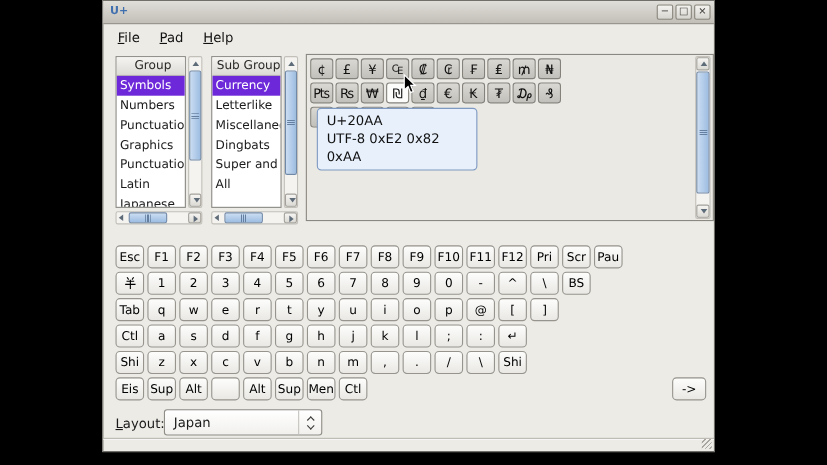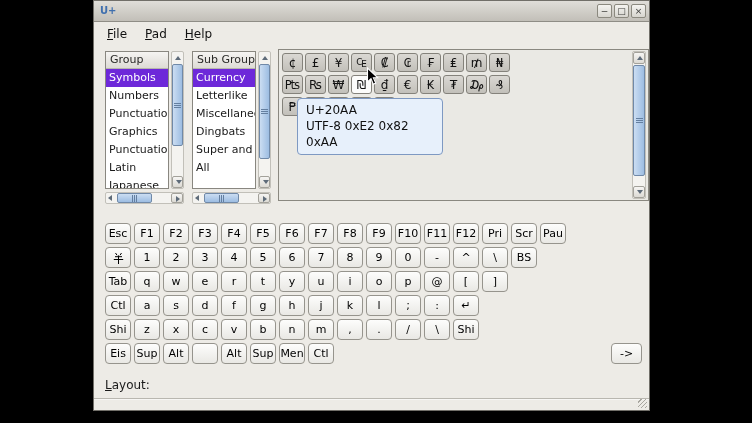--- a/index.html
+++ b/index.html
@@ -29,21 +29,21 @@
     font-size:12px; color:#111; }
   .menu-item { padding:1px 2px;text-align:center; }
   .accel { text-decoration:underline; }
 
   
   .listframe { position:absolute; width:64px; height:138px; background:#fff;
     border:1px solid #898780; overflow:hidden; }
   .listframe.group { left:11px; top:50px; }
   .listframe.sub   { left:98px; top:50px; }
   .list-header { height:17px; background:linear-gradient(#F5F4F2,#DDDBD5);
-    border-bottom:1px solid #B7B5AE; padding:1px 0 4px 4px; color:#2a2a28; }
+    border-bottom:1px solid #B7B5AE; padding:1px 0 4px 4px; color:#2a2a28;text-align:center; }
   .list-item { height:18px; line-height:18px; padding-left:3px;
     white-space:nowrap; overflow:hidden; }
   .list-item.selected { background:#6d28d9; color:#fff; }
 
   
   .vscroll { position:absolute; top:50px; width:13px; height:138px;
     background:#F4F3F0; border:1px solid #C2C0B9; border-radius:2px; }
   .vthumb { position:absolute; left:0; right:0;
     background:linear-gradient(90deg,#CBDDF2,#9DBDE2); border:1px solid #7089A8;
     border-radius:2px; display:flex; align-items:center; justify-content:center; }
@@ -80,21 +80,21 @@
   .char-key { position:absolute; width:21px; height:19px;
     border:1px solid #84827B; border-radius:3px;
     background:linear-gradient(#DAD8D3,#C2C0BA);
     font-size:12px; line-height:16px; text-align:center; color:#111; }
   .char-key.hovered { background:#FCFCFB; }
   .cp-vscroll { position:absolute; right:2px; top:1px; width:14px; height:148px;
     background:#F4F3F0; border:1px solid #C2C0B9; border-radius:2px; }
   .cp-top { position:absolute; left:0; right:0; top:0; height:12px;
     border:1px solid #A3A19A; border-radius:2px;
     background:linear-gradient(#F6F5F3,#DCDAD4); }
-  .tooltip { position:absolute; left:18px; top:48px; width:146px; z-index:5;
+  .tooltip { position:absolute; left:9px; top:48px; width:146px; z-index:5;
     background:#E7F0FB; border:1px solid #7E99C2; border-radius:4px;
     padding:3px 8px 4px 8px; font-size:12px; line-height:16px; color:#111; }
   .cursor { position:absolute; left:87px; top:17px; z-index:9; }
 
   
   .kb { position:absolute; left:11px; top:222px; }
   .kb-row { display:flex; gap:3px; margin-bottom:3px; height:21px; }
   .key { width:26px; height:21px; border:1px solid #96948D; border-radius:4px;
     background:linear-gradient(#FDFDFC,#E9E8E4); font-size:11px; line-height:18px;
     text-align:center; color:#000; }
@@ -349,17 +349,24 @@
         <button class="key"></button>
         <button class="key">Alt</button>
         <button class="key">Sup</button>
         <button class="key">Men</button>
         <button class="key">Ctl</button>
       </div>
     </div>
   <button class="send">-&gt;</button>
 
   <div class="layout-label"><span class="accel">L</span><span>ayout:</span></div>
+  <div class="combo">
+    <span class="combo-value">Japan</span>
+    <span class="combo-spin">
+      <i class="chev up"></i>
+      <i class="chev down"></i>
+    </span>
+  </div>
 
   <div class="statusbar">
     <span class="grip"></span>
   </div>
 </div>
 
 </body></html>

